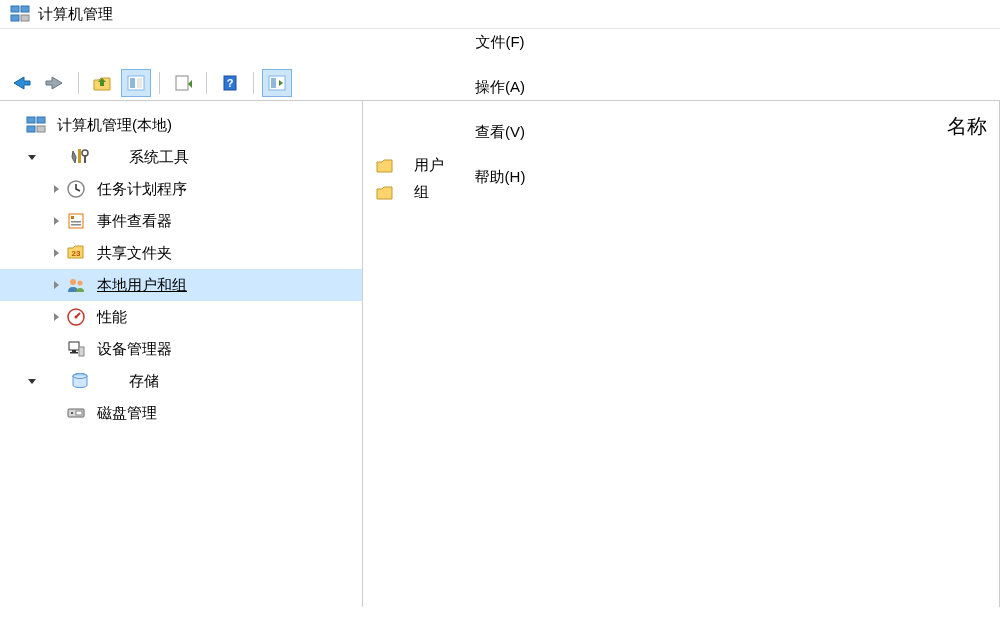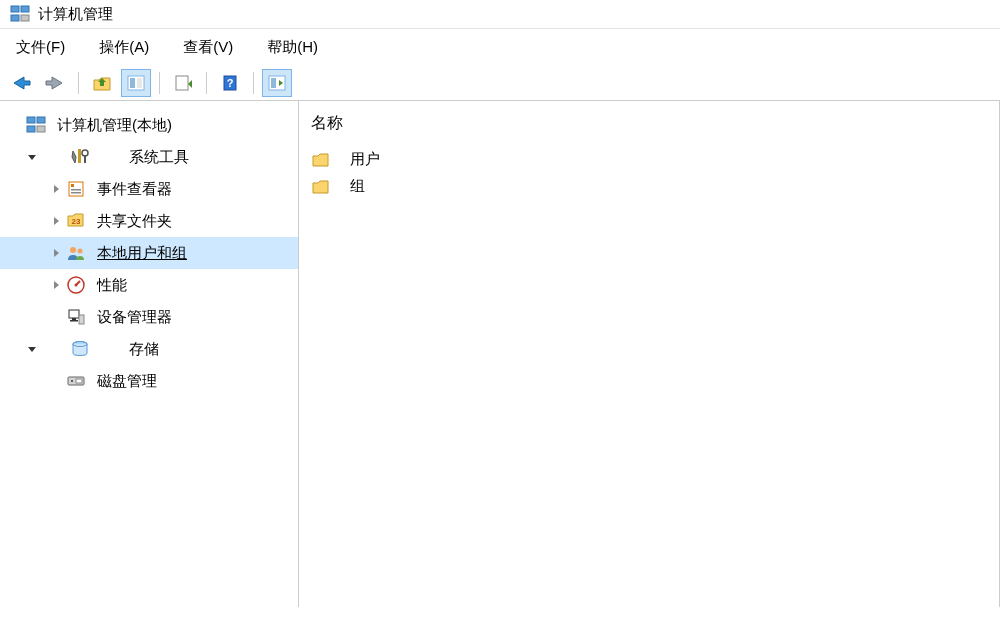--- a/index.html
+++ b/index.html
@@ -22,20 +22,21 @@
 .titlebar .app-icon {
   width: 20px; height: 20px;
   margin-right: 8px;
 }
 .menubar {
   height: 36px;
   display: flex;
   align-items: center;
   padding: 0 8px;
   gap: 18px;
+  flex-direction: column;
 }
 .menubar .menu-item {
   padding: 4px 8px;
   cursor: default;
 }
 .toolbar {
   height: 36px;
   display: flex;
   align-items: center;
   padding: 0 6px;
@@ -56,33 +57,34 @@
 .toolbar .sep {
   width: 1px; height: 22px;
   background: #ccc;
   margin: 0 4px;
 }
 .content {
   display: flex;
   height: calc(618px - 40px - 36px - 36px);
 }
 .tree-panel {
-  width: 299px;
+  width: 363px;
   border-right: 1px solid #ccc;
   padding-top: 8px;
   overflow: auto;
 }
 .list-panel {
   flex: 1;
   padding-top: 8px;
   border-right: 1px solid #ccc;
 }
 .list-panel .col-header {
   padding: 4px 12px 12px 12px;
-  font-size: 16px;
+  font-size: 20px;
+  text-align: right;
 }
 .list-panel .list-row {
   display: flex;
   align-items: center;
   padding: 4px 12px;
   gap: 19px;
 }
 .tree-node {
   display: flex;
   align-items: center;
@@ -216,20 +218,34 @@
         <svg viewBox="0 0 20 20">
             <rect x="8" y="2" width="3" height="14" fill="#c39b2b"></rect>
             <path d="M3 4 L6 10 L5 16 L2 10 Z" fill="#888" stroke="#555"></path>
             <circle cx="15" cy="6" r="3" fill="none" stroke="#555" stroke-width="1.5"></circle>
             <rect x="14" y="8" width="2" height="8" fill="#555"></rect>
           </svg>
       </span>
       <span class="label">系统工具</span>
     </div>
 
+    <div class="tree-node indent-2">
+      <span class="expander">
+        <svg width="10" height="10" viewBox="0 0 10 10">
+            <path d="M3 1 L8 5 L3 9 Z" fill="#888"></path>
+          </svg>
+      </span>
+      <span class="node-icon">
+        <svg viewBox="0 0 20 20">
+            <circle cx="10" cy="10" r="8" fill="#fff" stroke="#888" stroke-width="1.5"></circle>
+            <path d="M10 5 L10 10 L14 12" stroke="#333" stroke-width="1.5" fill="none"></path>
+          </svg>
+      </span>
+      <span class="label">任务计划程序</span>
+    </div>
 
     <div class="tree-node indent-2">
       <span class="expander">
         <svg width="10" height="10" viewBox="0 0 10 10">
             <path d="M3 1 L8 5 L3 9 Z" fill="#888"></path>
           </svg>
       </span>
       <span class="node-icon">
         <svg viewBox="0 0 20 20">
             <rect x="3" y="3" width="14" height="14" fill="#fff" stroke="#d97706"></rect>

